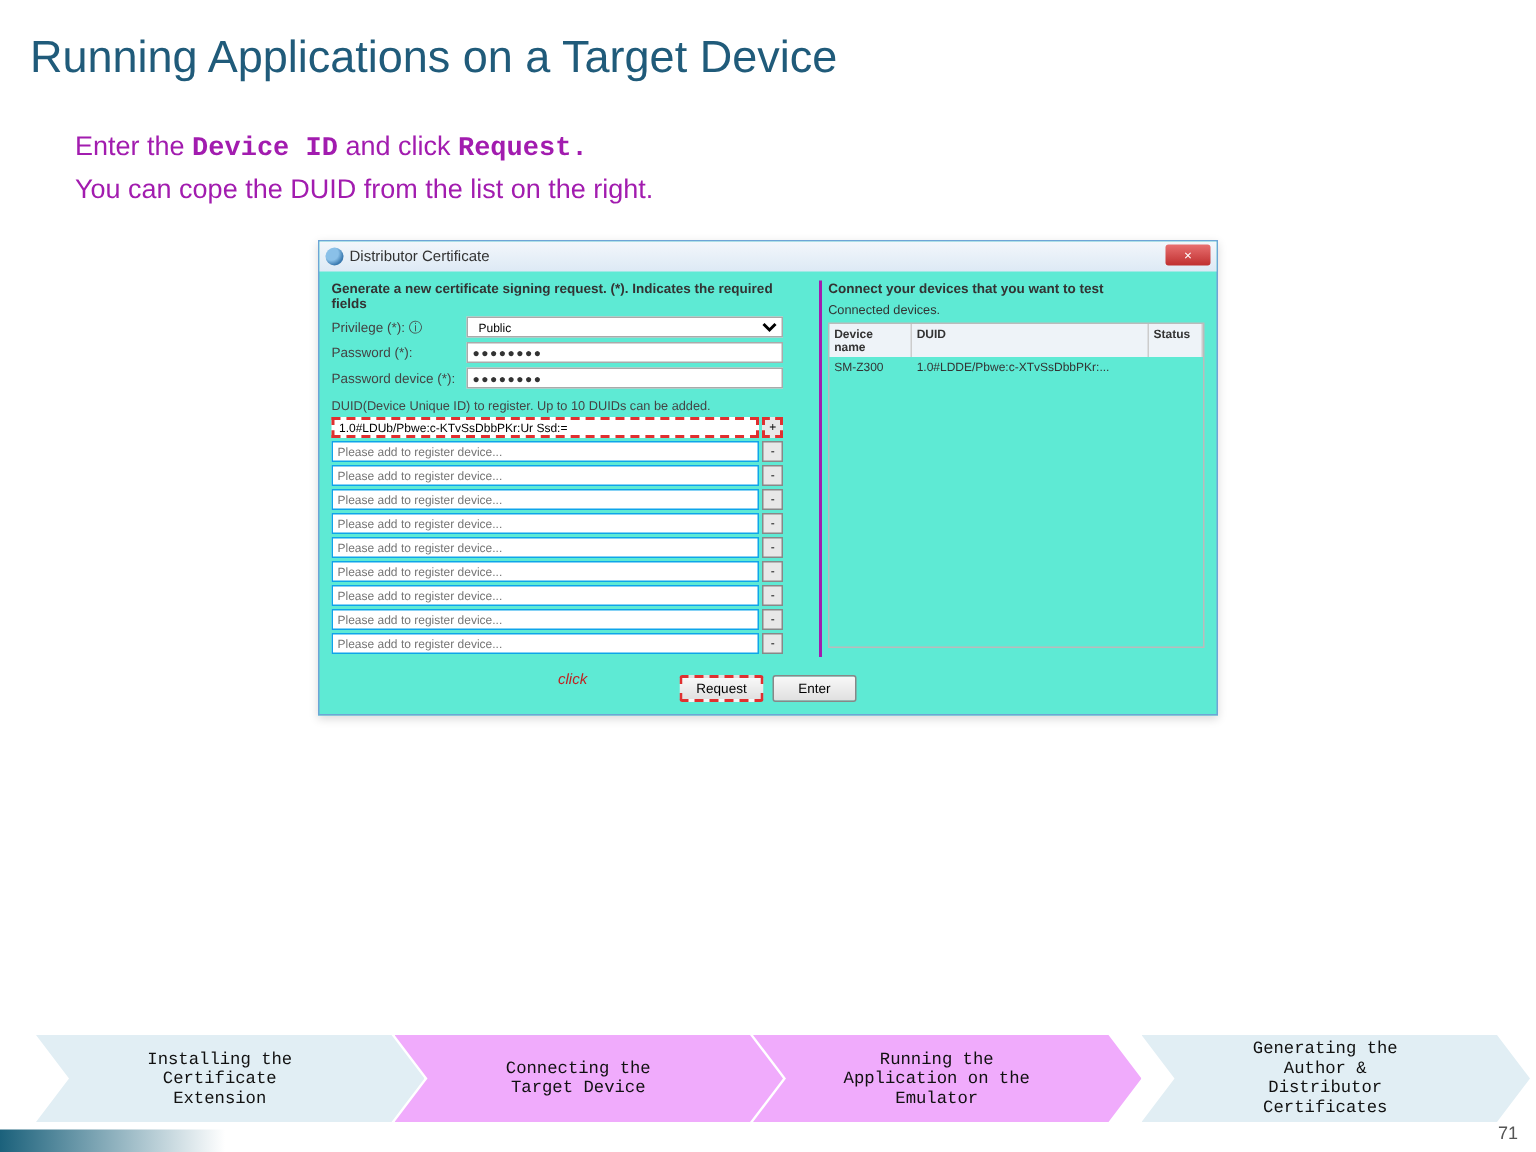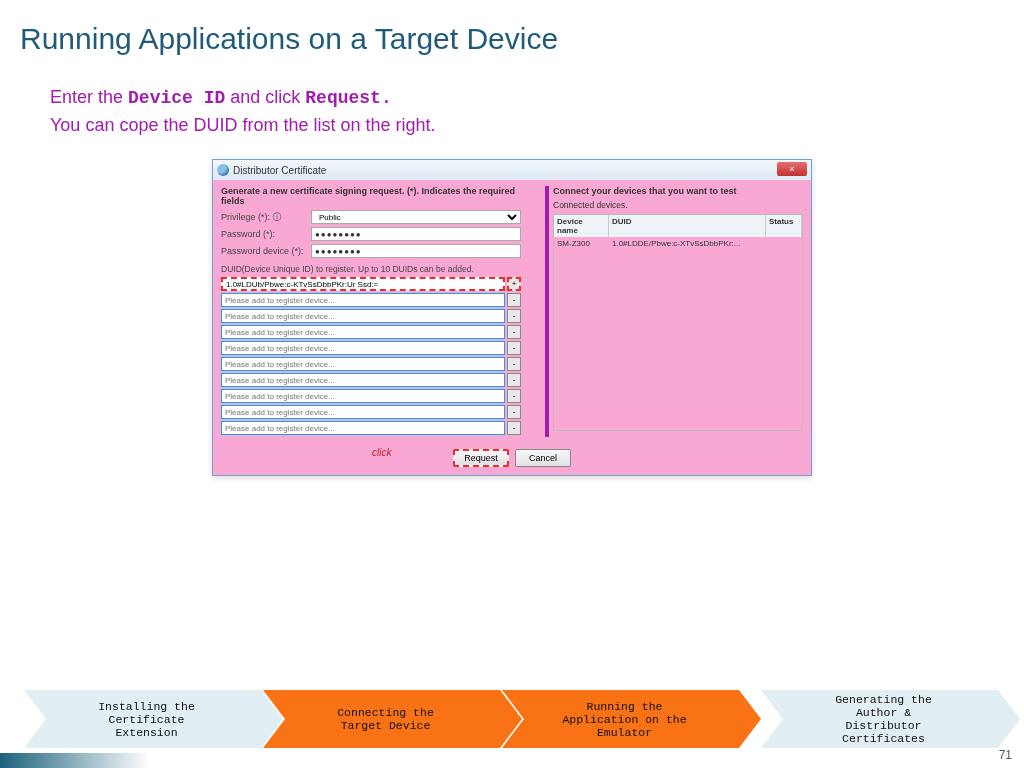--- a/index.html
+++ b/index.html
@@ -1,27 +1,27 @@
 <!DOCTYPE html>
 <html><head>
 <meta charset="utf-8">
 <style>
   * { box-sizing: border-box; margin: 0; padding: 0; }
   body { width: 1024px; height: 768px; font-family: Arial, sans-serif; background: #fff; position: relative; overflow: hidden; }
   .title { font-size: 30px; color: #205b7a; padding: 22px 20px 0 20px; font-weight: normal; }
   .instructions { padding: 28px 50px 10px 50px; font-size: 18px; color: #a21caf; line-height: 1.5; }
   .instructions .mono { font-family: "Courier New", monospace; font-weight: bold; }
 
-  .dialog { width: 600px; margin: 10px auto 0 auto; background: #f9a8d4; border: 1px solid #6ea5d6; font-size: 9px; color: #333; box-shadow: 0 2px 6px rgba(0,0,0,0.15); }
+  .dialog { width: 600px; margin: 10px auto 0 auto; background: #5eead4; border: 1px solid #6ea5d6; font-size: 9px; color: #333; box-shadow: 0 2px 6px rgba(0,0,0,0.15); }
   .titlebar { height: 20px; background: linear-gradient(to bottom, #f3f7fb, #dde9f5); display: flex; align-items: center; padding: 0 0 0 4px; font-size: 10px; color: #333; position: relative; }
   .titlebar .icon { width: 12px; height: 12px; background: radial-gradient(circle at 4px 4px, #8ac0e8 40%, #3b7ab0 70%); border-radius: 50%; margin-right: 4px; }
   .titlebar .close { position: absolute; right: 4px; top: 2px; width: 30px; height: 14px; background: linear-gradient(to bottom, #e87070, #c03030); border-radius: 2px; display:flex; align-items:center; justify-content:center; color:#fff; font-size:9px; }
   .dlg-body { display: flex; padding: 6px 8px 6px 8px; gap: 24px; }
   .left-pane { flex: 1.2; }
-  .right-pane { flex: 1; border-left: 4px solid #a21caf; padding-left: 4px; }
+  .right-pane { flex: 1; border-left: 2px solid #a21caf; padding-left: 4px; }
   .subtitle { font-weight: bold; margin-bottom: 4px; font-size: 9px; color: #333; }
   .form-row { display: flex; align-items: center; margin: 3px 0; font-size: 9px; }
   .form-row label { width: 90px; color: #444; }
   .form-row .input, .form-row select { border: 1px solid #aaa; background: #fff; height: 14px; flex: 1; font-size: 8px; padding: 0 3px; display:flex; align-items:center; }
   .form-row .dots { letter-spacing: 1px; }
   .section-note { font-size: 8.5px; color: #444; margin: 6px 0 3px 0; }
 
   .duid-list { }
   .duid-row { display:flex; margin: 2px 0; }
   .duid-row input { flex: 1; border: 1px solid #0ea5e9; height: 14px; padding: 0 3px; font-size: 8px; background: #fff; }
@@ -38,21 +38,21 @@
   .right-blank { height: 180px; }
 
   .btnbar { display:flex; justify-content: center; gap: 6px; padding: 6px 0 8px 0; position: relative; }
   .btnbar button { width: 56px; height: 18px; font-size: 9px; border: 1px solid #888; background: linear-gradient(to bottom,#f8f8f8,#e0e0e0); border-radius: 2px; }
   .btnbar .highlight { border: 2px dashed #e03030 !important; }
   .click-label { position: absolute; left: 50%; transform: translateX(-140px); top: 4px; color: #c02020; font-family: Liberation Sans, sans-serif; font-size: 10px; font-style: italic; }
 
   .chevron-row { position: absolute; bottom: 20px; left: 0; right: 0; display: flex; align-items: stretch; padding: 0 24px; gap: 0; height: 58px; }
   .chev { position: relative; flex: 1; background: #e1eef4; color: #111; display:flex; align-items:center; justify-content:center; font-family: "Courier New", monospace; font-size: 11.5px; text-align:center; padding: 4px 32px 4px 18px; clip-path: polygon(0 0, calc(100% - 22px) 0, 100% 50%, calc(100% - 22px) 100%, 0 100%, 22px 50%); margin-right: -20px; }
   .chev.last { margin-right: 0; background: #d7eaf2; }
-  .chev.alt { background: #f97316; }
+  .chev.alt { background: #f0abfc; }
   .page-num { position: absolute; right: 12px; bottom: 6px; font-size: 12px; color: #555; }
   .footer-gradient { position: absolute; left: 0; bottom: 0; width: 150px; height: 15px; background: linear-gradient(to right, #1b617b, rgba(27,97,123,0)); }
 </style>
 </head>
 <body>
 
 <h1 class="title">Running Applications on a Target Device</h1>
 
 <div class="instructions">
   <p>
@@ -140,21 +140,21 @@
           <span class="col-duid">1.0#LDDE/Pbwe:c-XTvSsDbbPKr:...</span>
           <span class="col-status"></span>
         </div>
         <div class="right-blank"></div>
       </div>
     </div>
   </div>
   <div class="btnbar">
     <span class="click-label">click</span>
     <button class="highlight">Request</button>
-    <button>Cancel</button>
+    <button>Enter</button>
   </div>
 </div>
 
 <div class="chevron-row">
   <div class="chev">Installing the<br>Certificate<br>Extension</div>
   <div class="chev alt">Connecting the<br>Target Device</div>
   <div class="chev alt last">Running the<br>Application on the<br>Emulator</div>
   <div class="chev">Generating the<br>Author &amp;<br>Distributor<br>Certificates</div>
 </div>
 

